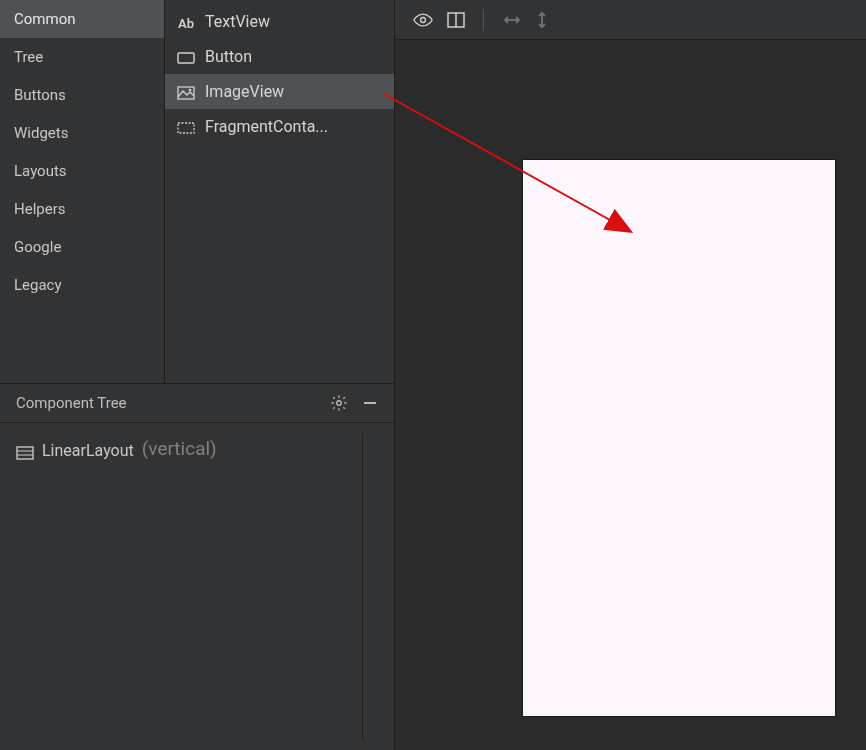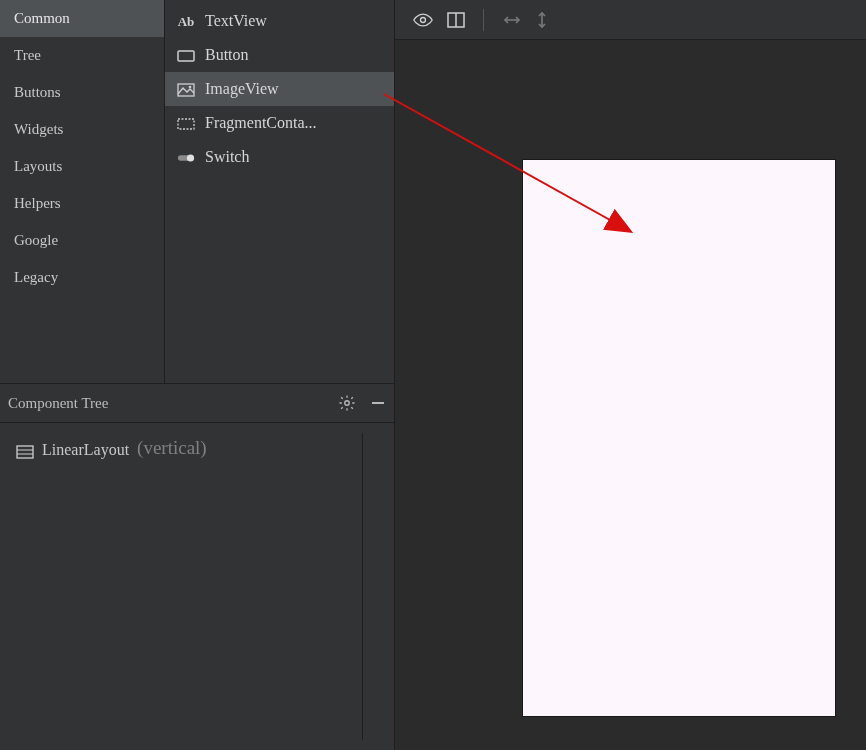--- a/index.html
+++ b/index.html
@@ -18,21 +18,20 @@
     display: flex;
   }
   
   .left-col {
     width: 395px;
     height: 100%;
     display: flex;
     flex-direction: column;
     border-right: 1px solid #1e1e1e;
     background: #7dd3fc;
-    font-family: Liberation Serif, serif;
   }
   .palette {
     display: flex;
     height: 384px;
     border-bottom: 1px solid #1e1e1e;
   }
   .cat-list {
     width: 165px;
     border-right: 1px solid #1e1e1e;
     background: #313335;
@@ -81,21 +80,21 @@
   .ctree-panel {
     flex: 1;
     display: flex;
     flex-direction: column;
     background: #313335;
   }
   .ctree-header {
     display: flex;
     align-items: center;
     justify-content: space-between;
-    padding: 10px 8px;
+    padding: 10px 16px;
     border-bottom: 1px solid #1e1e1e;
     color: #bdbdbd;
     font-size: 15px;
   }
   .ctree-header .tools {
     display: flex;
     align-items: center;
     gap: 14px;
   }
   .ctree-body {
@@ -218,29 +217,20 @@
         <div class="widget-item">
           <span class="icon">
             <svg width="18" height="12" viewBox="0 0 18 12">
                 <rect x="1" y="1" width="16" height="10" fill="none" stroke="#cfcfcf" stroke-width="1.3" stroke-dasharray="2,1.5"></rect>
               </svg>
           </span>
           <span class="label">FragmentConta...</span>
         </div>
 
 
-        <div class="widget-item">
-          <span class="icon">
-            <svg width="20" height="12" viewBox="0 0 20 12">
-                <rect x="1" y="3" width="18" height="6" rx="3" fill="#8a8a8a"></rect>
-                <circle cx="15" cy="6" r="4" fill="#e0e0e0"></circle>
-              </svg>
-          </span>
-          <span class="label">Switch</span>
-        </div>
 
       </div>
     </div>
 
     <div class="ctree-panel">
       <div class="ctree-header">
         <span>Component Tree</span>
         <div class="tools">
           <span>
             <svg width="18" height="18" viewBox="0 0 24 24" fill="none" stroke="#b8b8b8" stroke-width="1.8">

